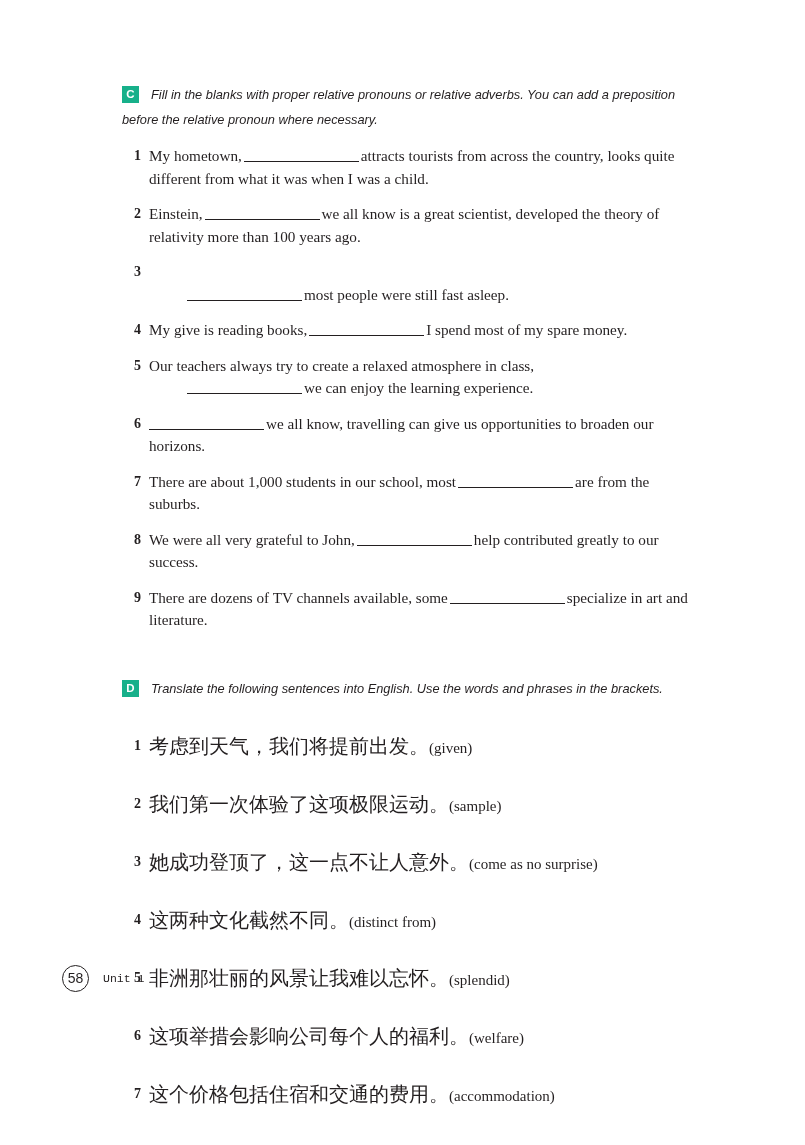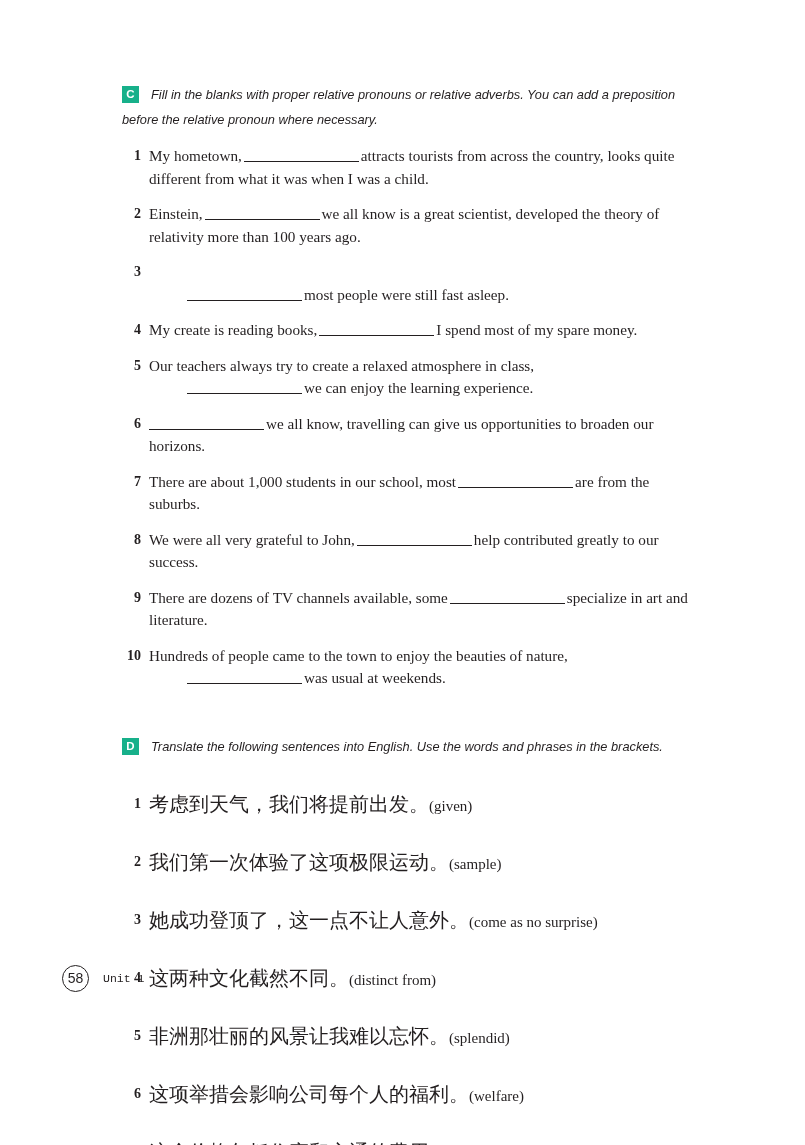--- a/index.html
+++ b/index.html
@@ -195,21 +195,21 @@
         <span class="txt"><span>Einstein,</span><span class="blank"></span><span>we all know is a great scientist, developed the theory of relativity more than 100 years ago.</span></span>
       </li>
 
       <li class="ex-item">
         <span class="num">3</span>
         <span class="txt"><br><span class="indent-blank"></span><span class="blank lead"></span><span>most people were still fast asleep.</span></span>
       </li>
 
       <li class="ex-item">
         <span class="num">4</span>
-        <span class="txt"><span>My create is reading books,</span><span class="blank"></span><span>I spend most of my spare money.</span></span>
+        <span class="txt"><span>My give is reading books,</span><span class="blank"></span><span>I spend most of my spare money.</span></span>
       </li>
 
       <li class="ex-item">
         <span class="num">5</span>
         <span class="txt"><span>Our teachers always try to create a relaxed atmosphere in class,</span><br><span class="indent-blank"></span><span class="blank lead"></span><span>we can enjoy the learning experience.</span></span>
       </li>
 
       <li class="ex-item">
         <span class="num">6</span>
         <span class="txt"><span class="blank lead"></span><span>we all know, travelling can give us opportunities to broaden our horizons.</span></span>
@@ -223,24 +223,20 @@
       <li class="ex-item">
         <span class="num">8</span>
         <span class="txt"><span>We were all very grateful to John,</span><span class="blank"></span><span>help contributed greatly to our success.</span></span>
       </li>
 
       <li class="ex-item">
         <span class="num">9</span>
         <span class="txt"><span>There are dozens of TV channels available, some</span><span class="blank"></span><span>specialize in art and literature.</span></span>
       </li>
 
-      <li class="ex-item">
-        <span class="num">10</span>
-        <span class="txt"><span>Hundreds of people came to the town to enjoy the beauties of nature,</span><br><span class="indent-blank"></span><span class="blank lead"></span><span>was usual at weekends.</span></span>
-      </li>
 
     </ul>
 
     <div class="section-head section-d-head">
       <span class="badge">D</span><span class="instr">Translate the following sentences into English. Use the words and phrases in the brackets.</span>
     </div>
 
     <ul class="tr-list section-d-list">
 
       <li class="tr-item">

